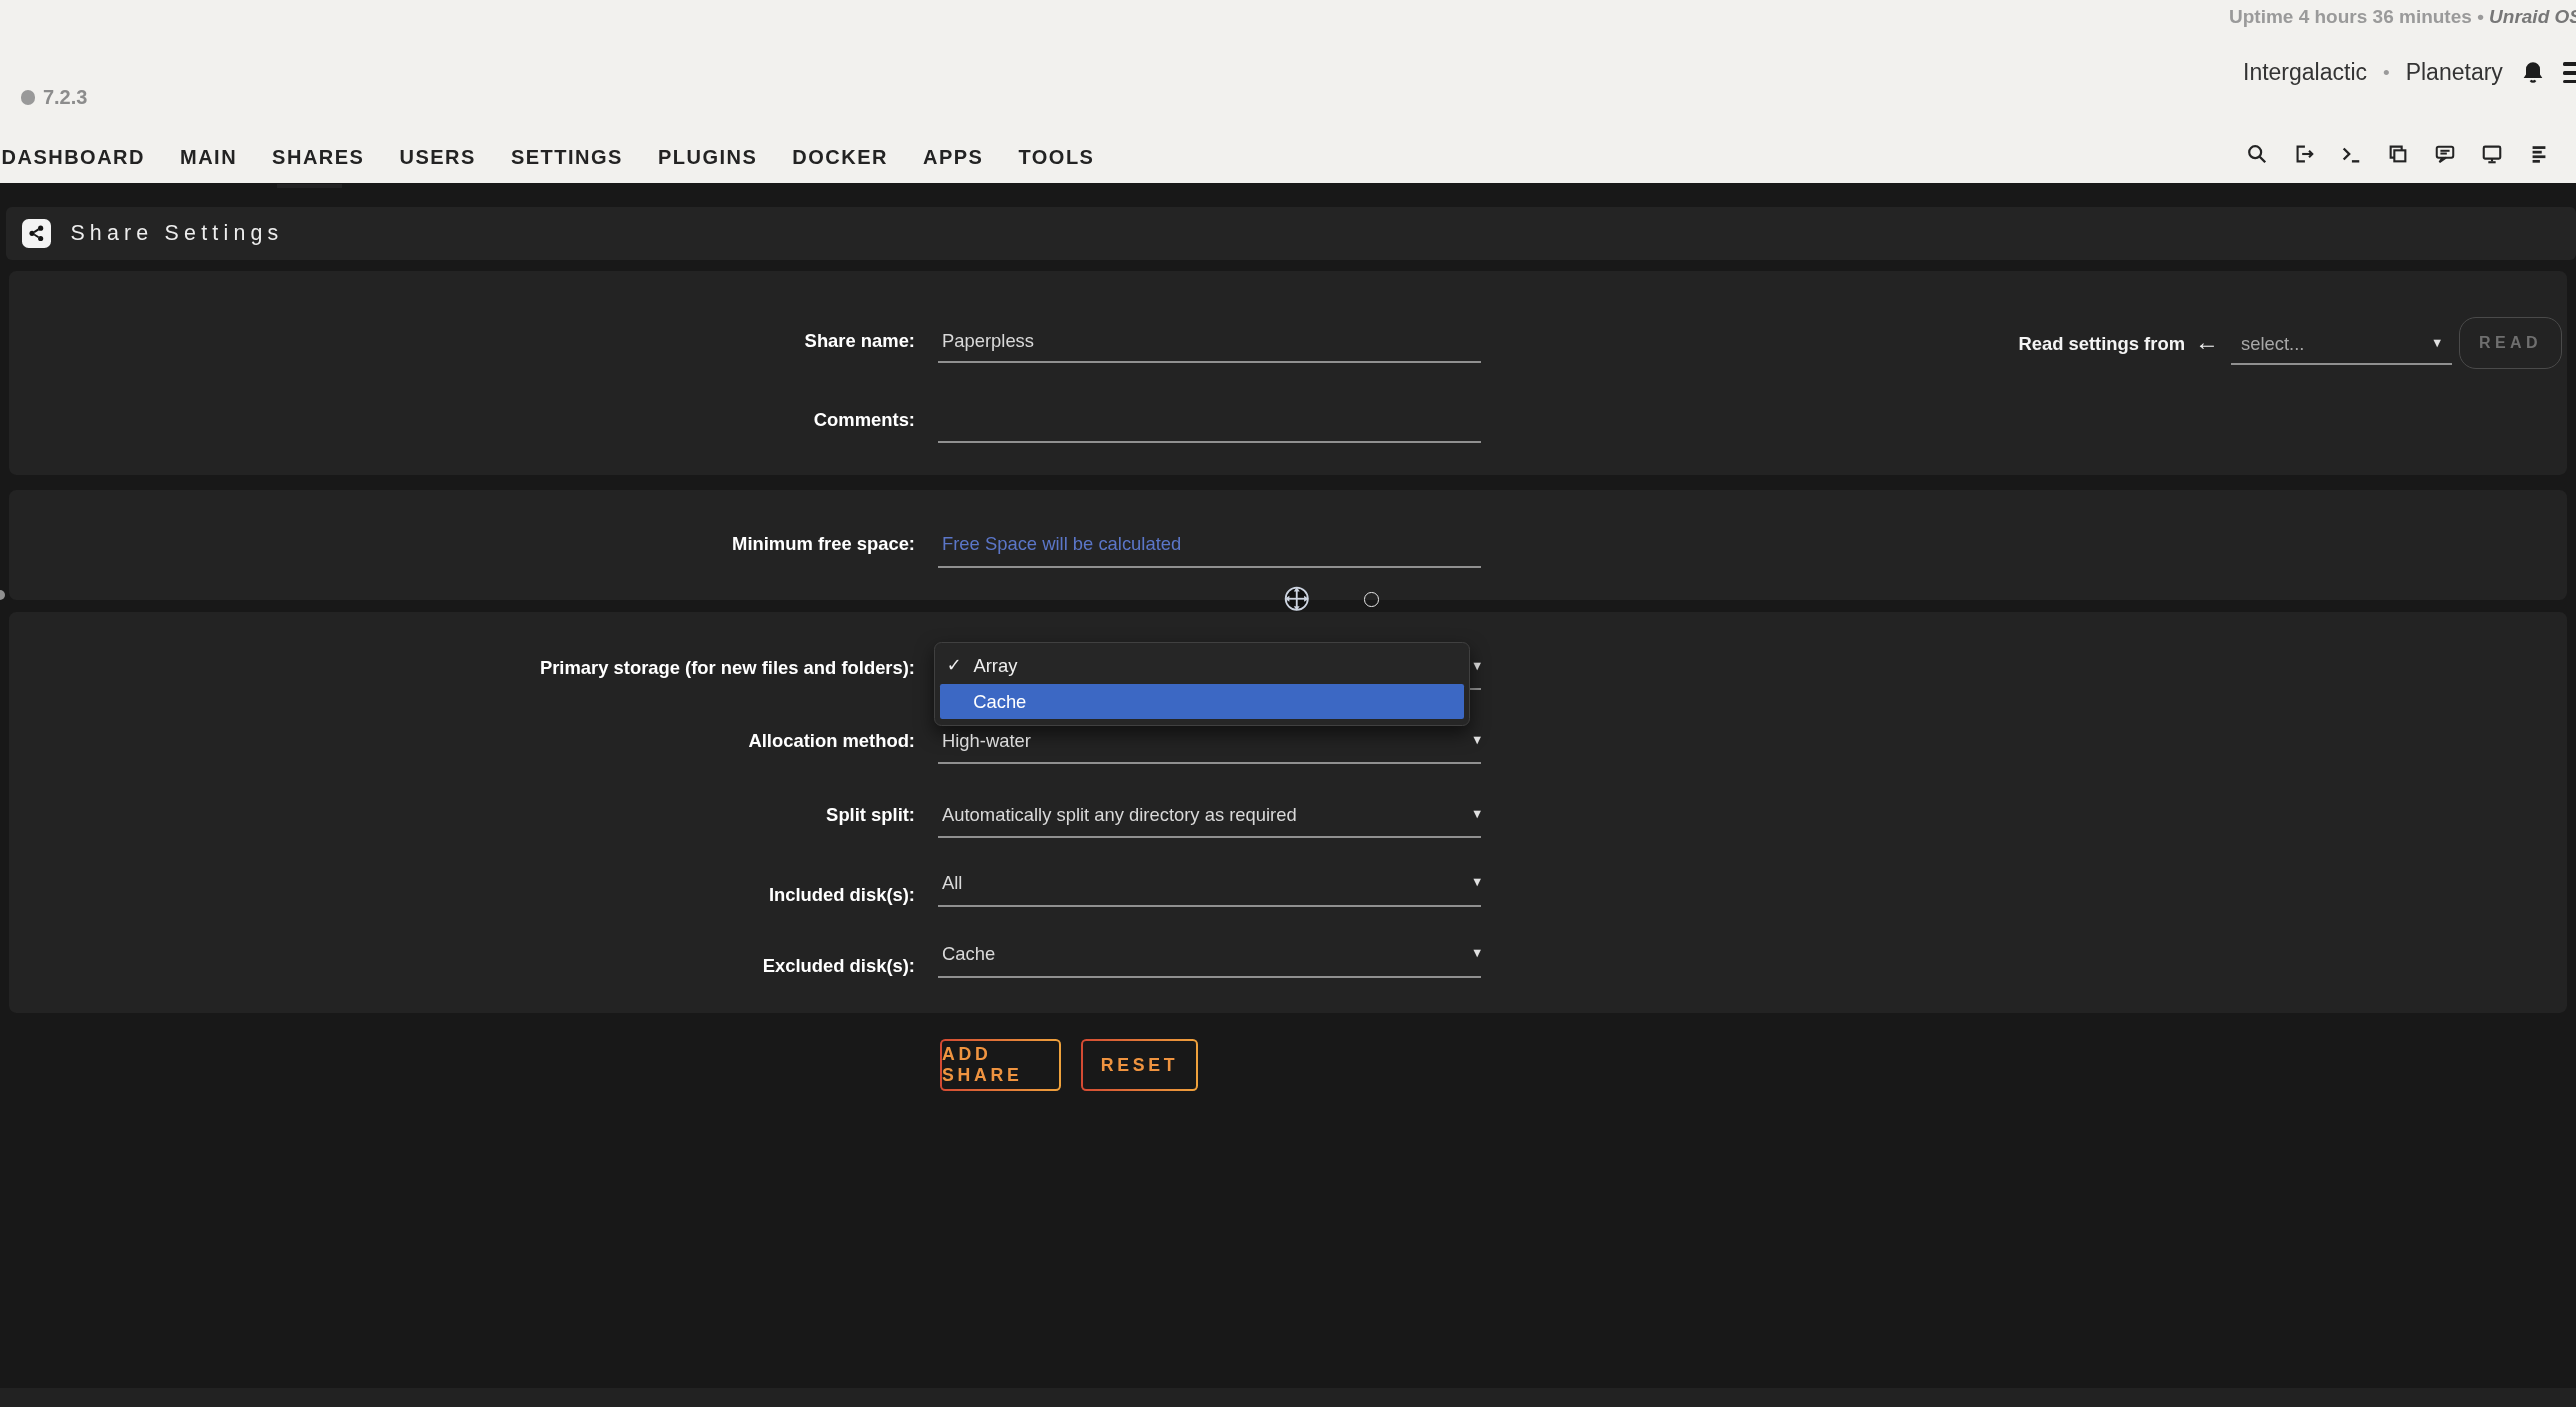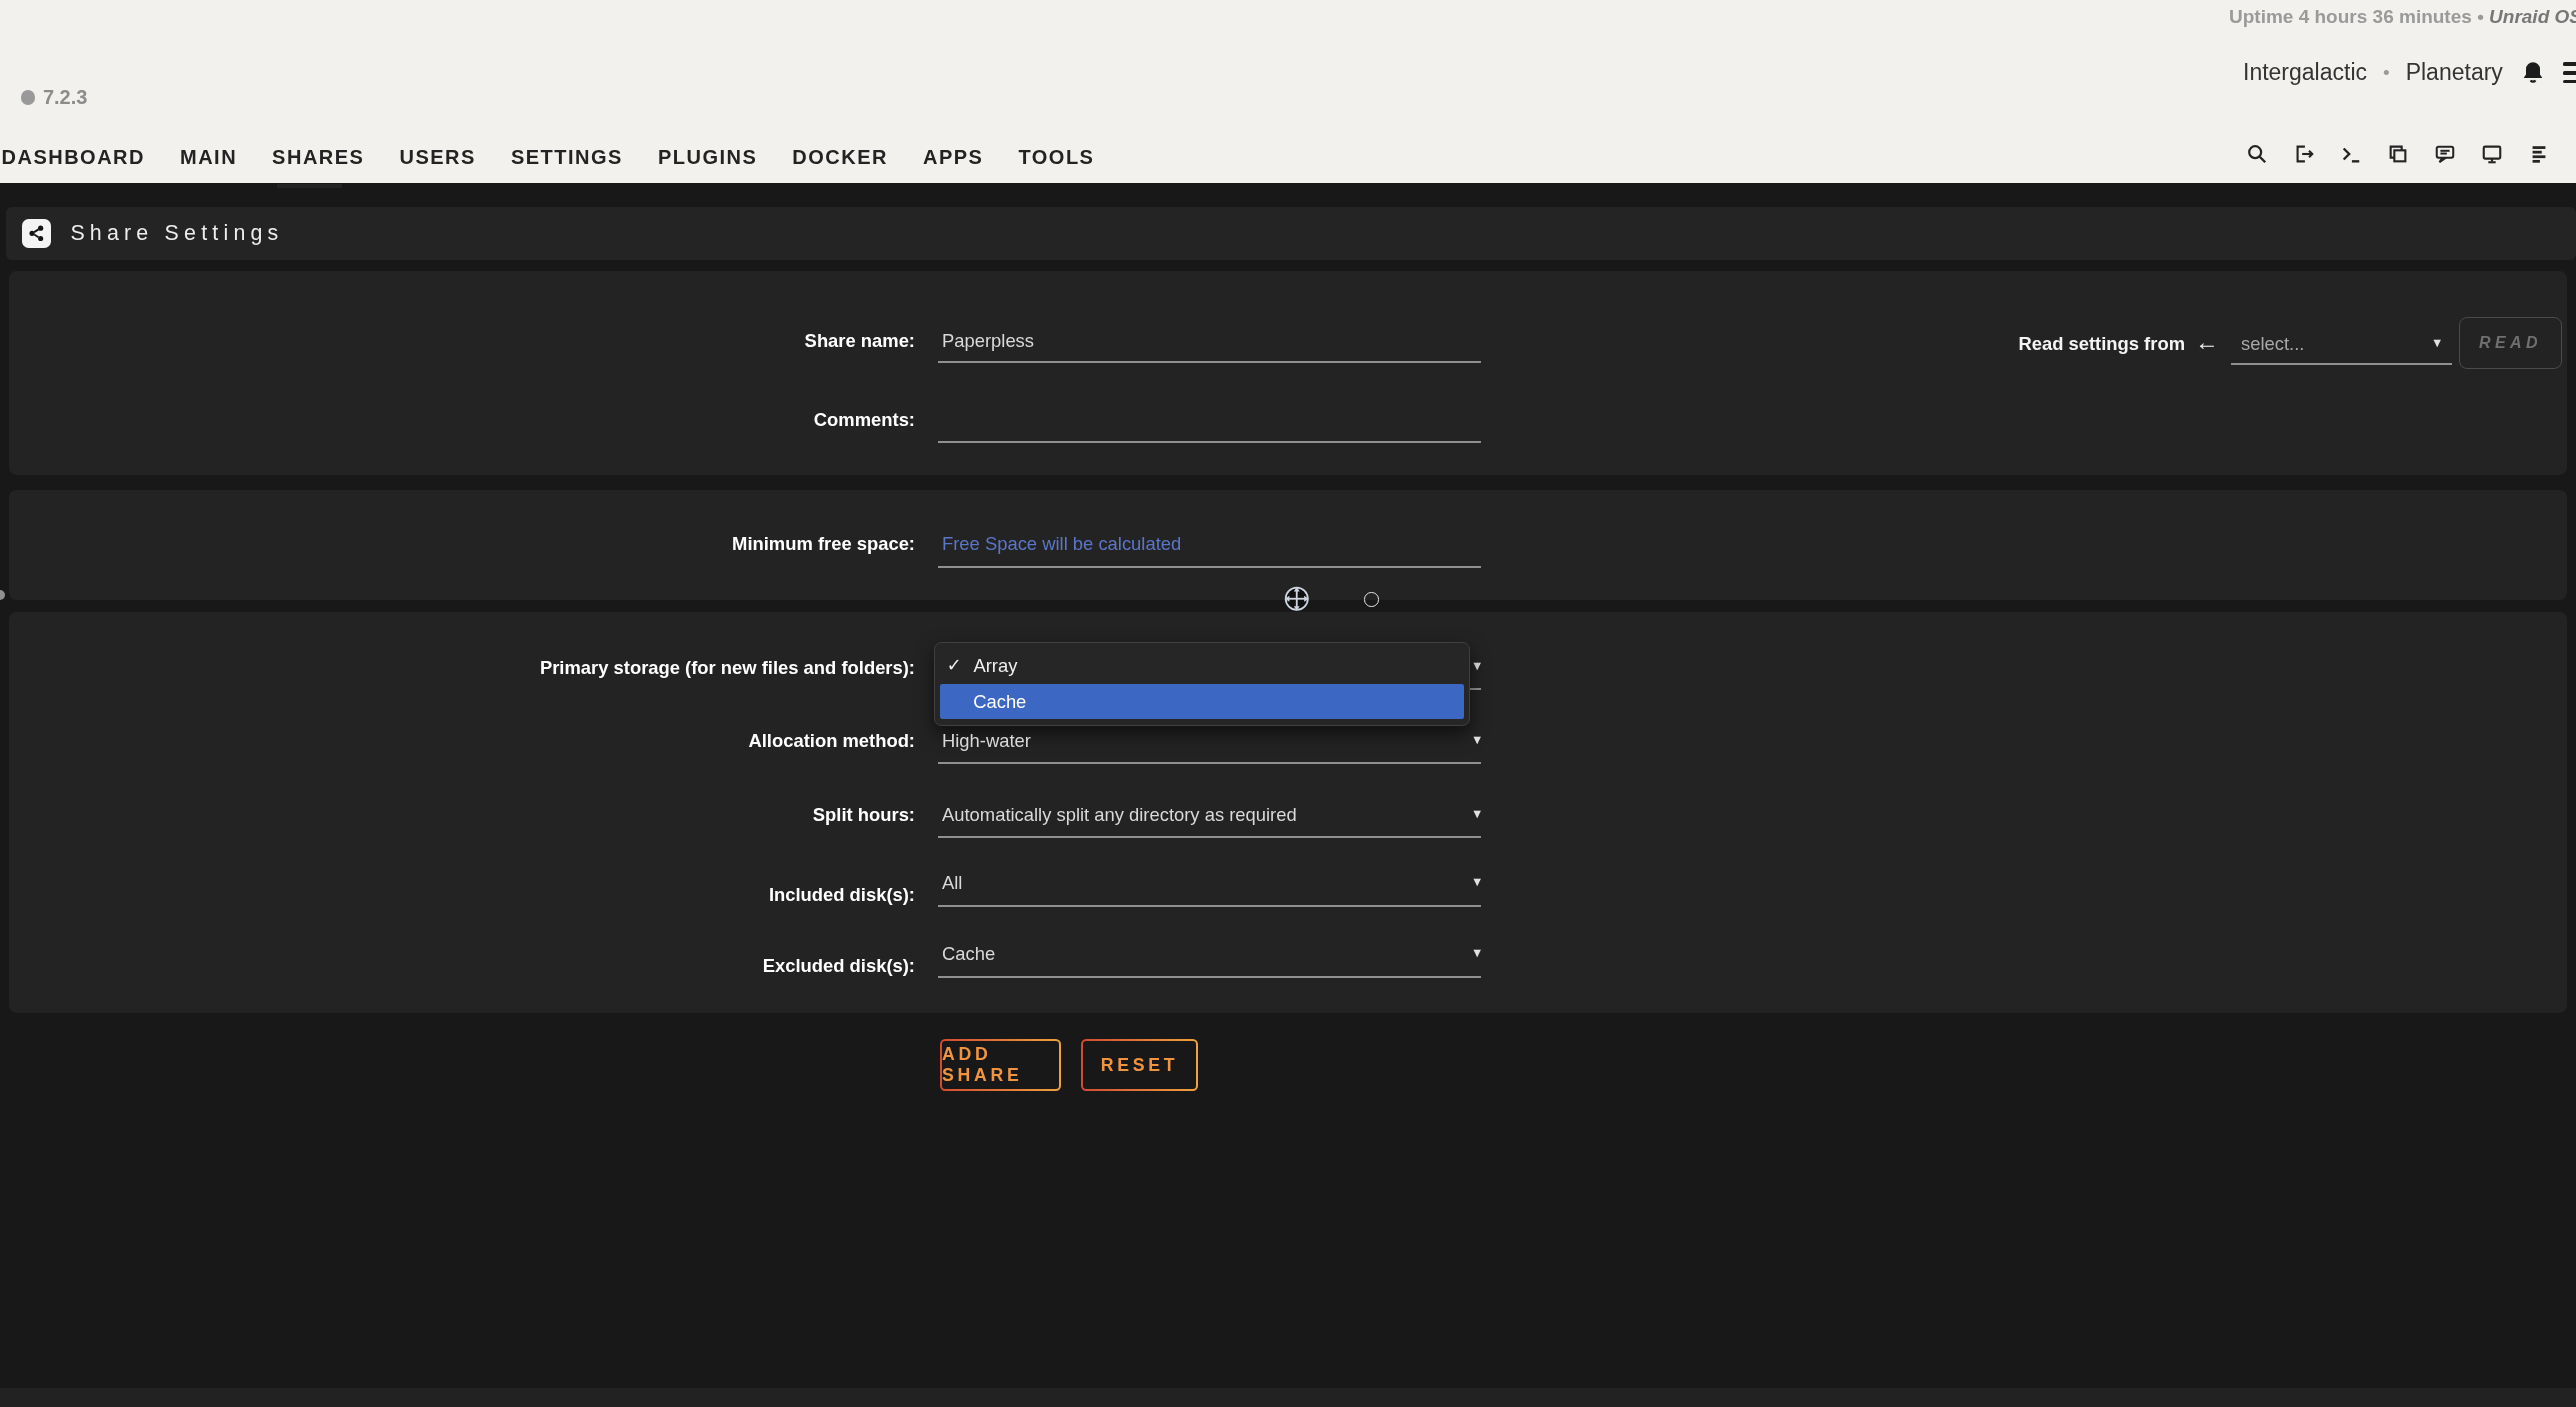--- a/index.html
+++ b/index.html
@@ -43,22 +43,22 @@
   .placeholder{color:#5b76c8;}
   .uline{position:absolute;left:938px;width:543px;height:1.5px;background:#909090;}
   .caret{position:absolute;left:1471px;font-size:12.5px;color:#e0e0e0;}
   
   .read-lbl{position:absolute;left:1844px;top:333px;width:341px;text-align:right;font-weight:bold;color:#f4f4f4;font-size:18.4px;}
   .read-arrow{position:absolute;left:2195px;top:329px;font-size:23.6px;font-weight:bold;color:#f4f4f4;}
   .read-select{position:absolute;left:2241px;top:333px;font-size:18.4px;color:#a8a8a8;}
   .read-caret{position:absolute;left:2431px;top:336px;font-size:12.5px;color:#e0e0e0;}
   .read-uline{position:absolute;left:2231px;top:363px;width:221px;height:1.5px;background:#909090;}
   .read-btn{position:absolute;left:2459px;top:317px;width:103px;height:52px;box-sizing:border-box;
-            border:1.5px solid #4a4a4a;border-radius:8px;color:#6f6f6f;font-weight:bold;font-size:16px;
-            letter-spacing:4.4px;display:flex;align-items:center;justify-content:center;background:transparent;font-style:italic;}
+            border:1.5px solid #4a4a4a;border-radius:17px;color:#6f6f6f;font-weight:bold;font-size:16px;
+            letter-spacing:4.4px;display:flex;align-items:center;justify-content:center;background:transparent;}
   
   .popup{position:absolute;left:934px;top:642px;width:536px;height:84px;background:#262626;
          border:1.5px solid #404040;border-radius:7.4px;box-sizing:border-box;
          box-shadow:0 7.4px 17.7px rgba(0,0,0,.55);}
   .opt{position:absolute;display:flex;align-items:center;font-size:18.4px;cursor:pointer;}
   .opt-array{top:5.9px;left:0;right:0;height:34px;color:#f0f0f0;}
   .opt-array .check{margin-left:11.8px;width:26.6px;font-size:17.7px;}
   .opt-cache{top:41px;left:5.2px;right:5.2px;height:35px;background:#3c68c4;border-radius:2.2px;color:#fff;padding-left:33px;box-sizing:border-box;}
   .uline-stub{position:absolute;left:1468px;top:688px;width:13.3px;height:1.5px;background:#909090;}
   
@@ -203,21 +203,21 @@
     <div class="opt opt-cache">
       <span>Cache</span>
     </div>
   </div>
 
   <div class="lbl" style="top:730px;">Allocation method:</div>
   <div class="val" style="top:730px;">High-water</div>
   <div class="uline" style="top:762px;"></div>
   <div class="caret" style="top:733px;">▼</div>
 
-  <div class="lbl" style="top:804px;">Split hours:</div>
+  <div class="lbl" style="top:804px;">Split split:</div>
   <div class="val" style="top:804px;">Automatically split any directory as required</div>
   <div class="uline" style="top:836px;"></div>
   <div class="caret" style="top:807px;">▼</div>
 
   <div class="lbl" style="top:884px;">Included disk(s):</div>
   <div class="val" style="top:872px;">All</div>
   <div class="uline" style="top:905px;"></div>
   <div class="caret" style="top:875px;">▼</div>
 
   <div class="lbl" style="top:955px;">Excluded disk(s):</div>

